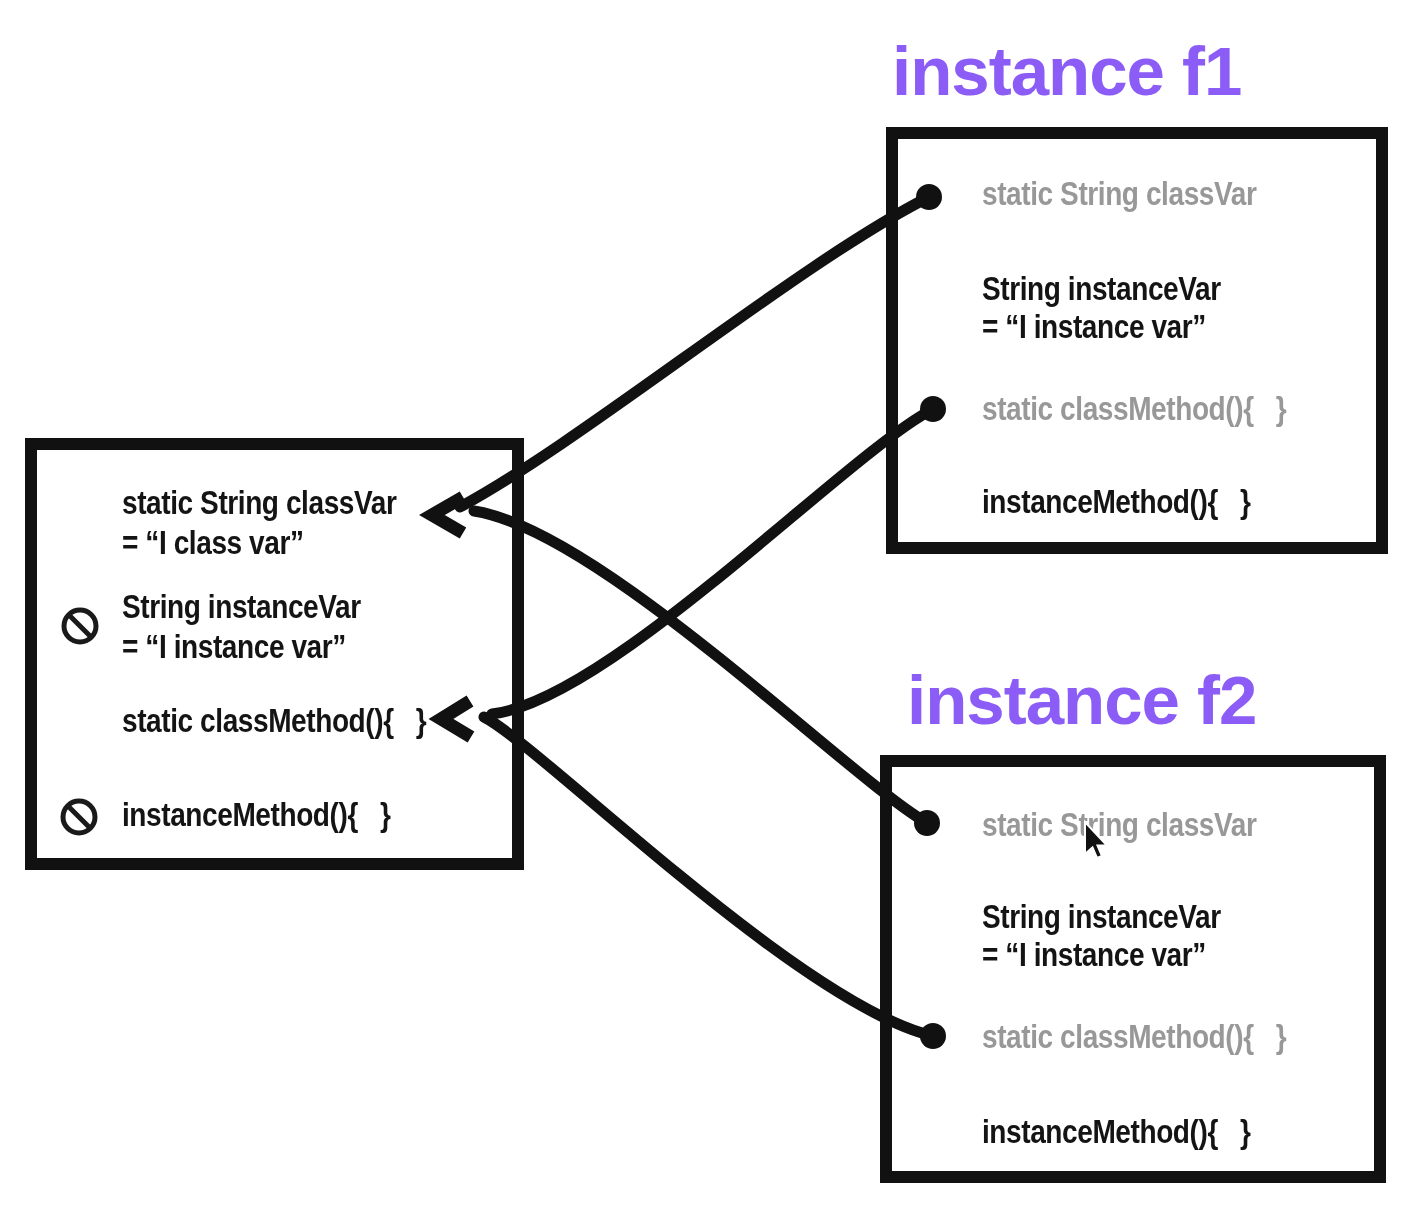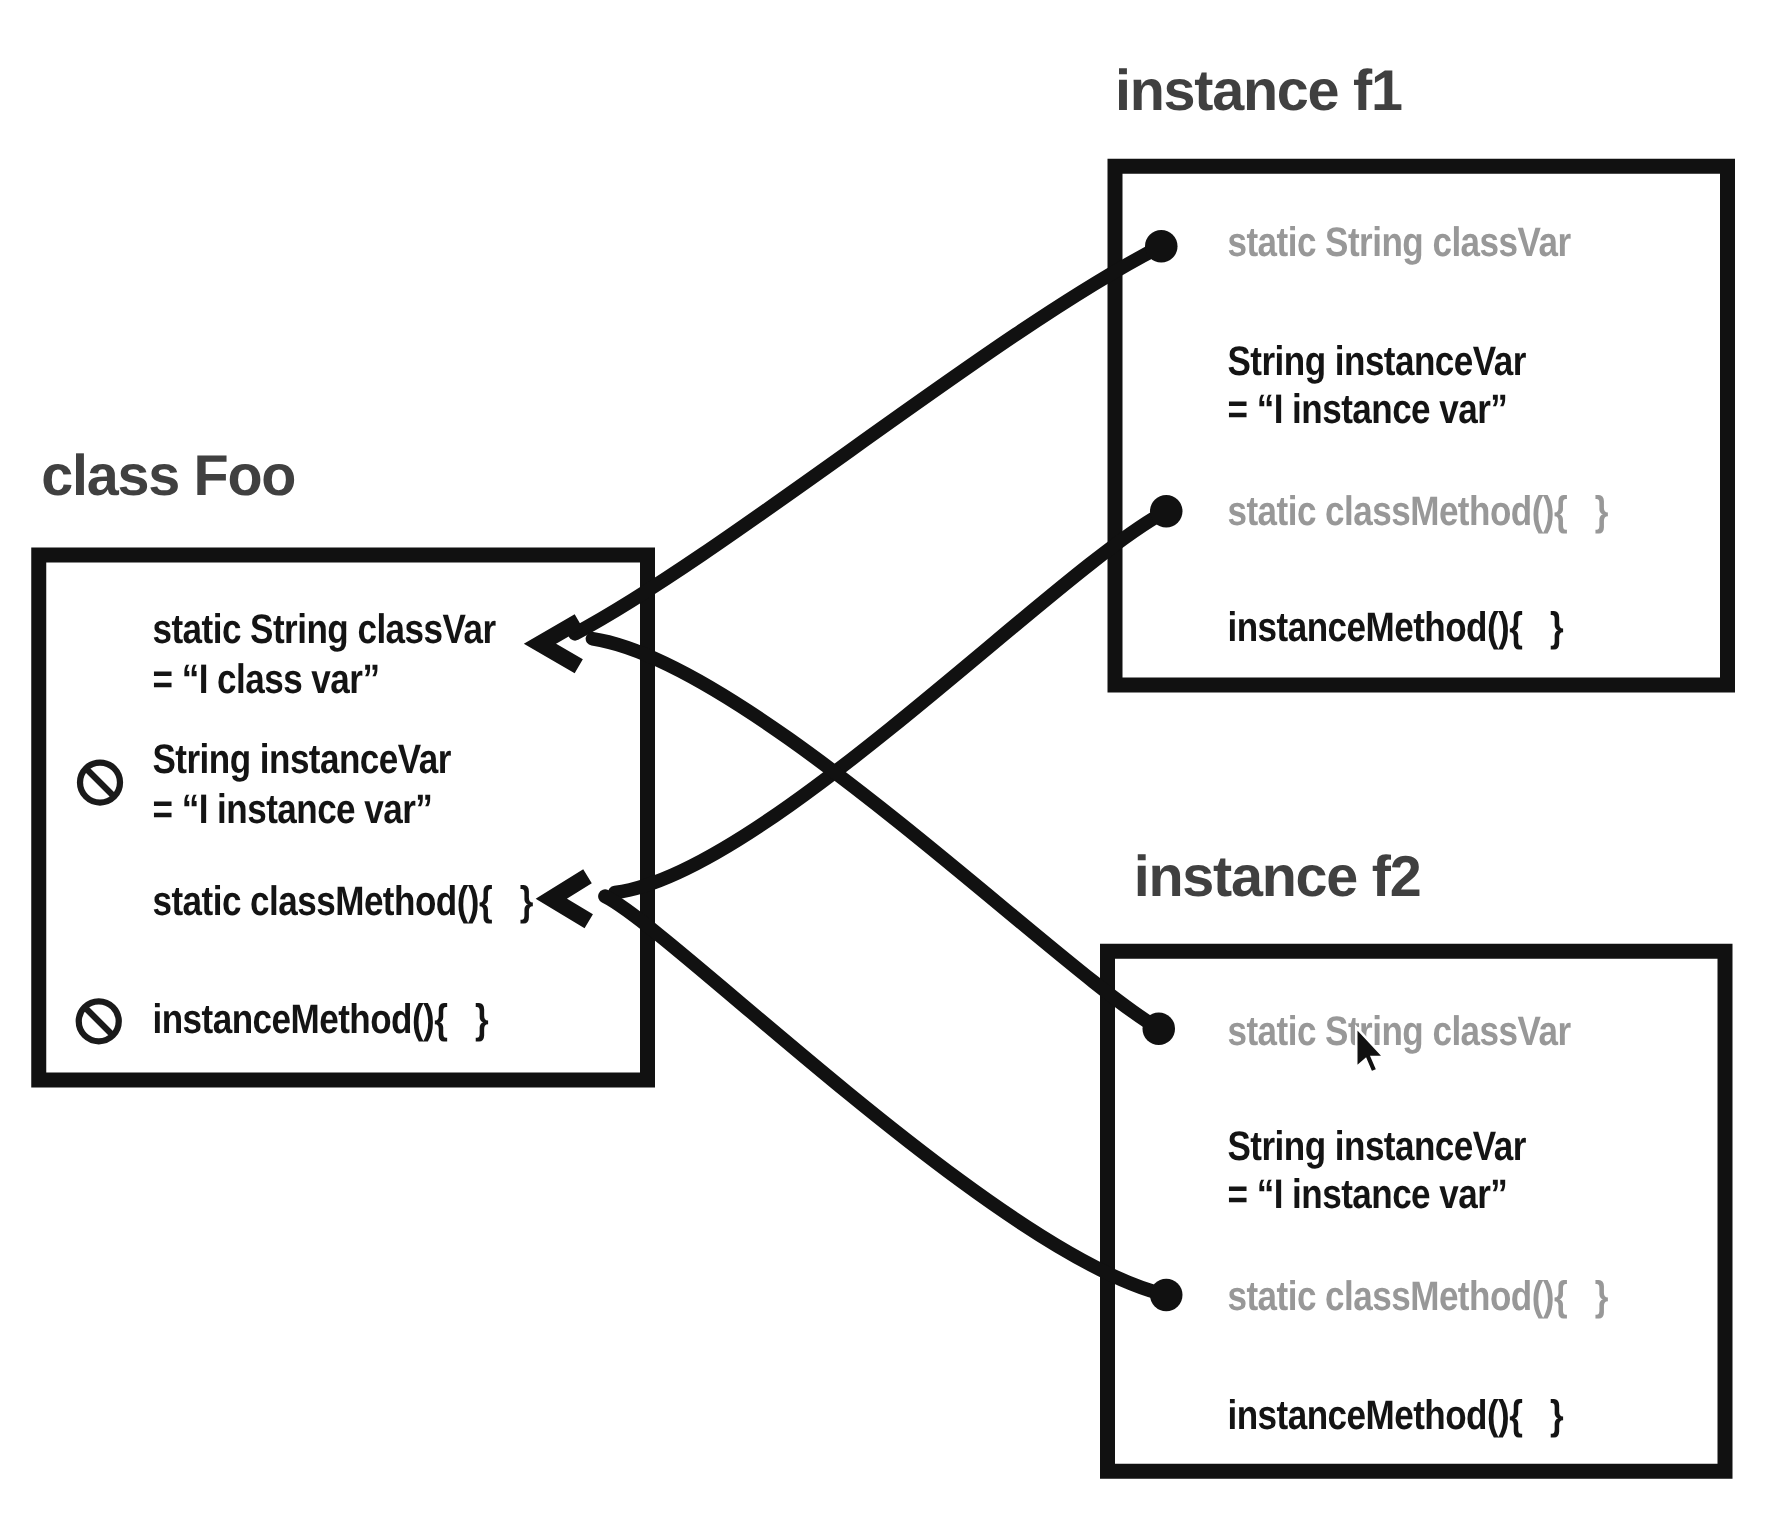--- a/index.html
+++ b/index.html
@@ -6,23 +6,23 @@
   .canvas {
     position: relative;
     width: 1418px;
     height: 1218px;
     background: #ffffff;
     font-family: "Liberation Sans", sans-serif;
     overflow: hidden;
   }
   .title {
     position: absolute;
-    font-size: 46px;
+    font-size: 69px;
     font-weight: 700;
-    color: #404040;
+    color: #8b5cf6;
     letter-spacing: -1px;
     line-height: 64px;
     height: 64px;
     white-space: pre;
   }
   .member-box {
     position: absolute;
     border: 12px solid #111111;
     background: transparent;
     box-sizing: border-box;
@@ -51,21 +51,20 @@
   .ref-dot { fill: #111111; stroke: none; }
   .no-sign-circle { stroke: #1a1a1a; stroke-width: 5; fill: none; }
   .no-sign-slash { stroke: #1a1a1a; stroke-width: 5; stroke-linecap: butt; }
   .cursor-shape { fill: #111111; stroke: #ffffff; stroke-width: 2; }
 </style>
 </head>
 <body>
 
 <div class="canvas">
 
-  <div class="title" style="left:33px; top:348px;">class Foo</div>
 
   <div class="member-box" style="left:25px; top:438px; width:499px; height:432px;"></div>
 
   <div class="code" style="left:122px; top:483px;">static String classVar</div>
   <div class="code" style="left:122px; top:523px;">= “I class var”</div>
 
   <div class="code" style="left:122px; top:587px;">String instanceVar</div>
   <div class="code" style="left:122px; top:627px;">= “I instance var”</div>
 
   <div class="code" style="left:122px; top:701px;">static classMethod(){   }</div>

